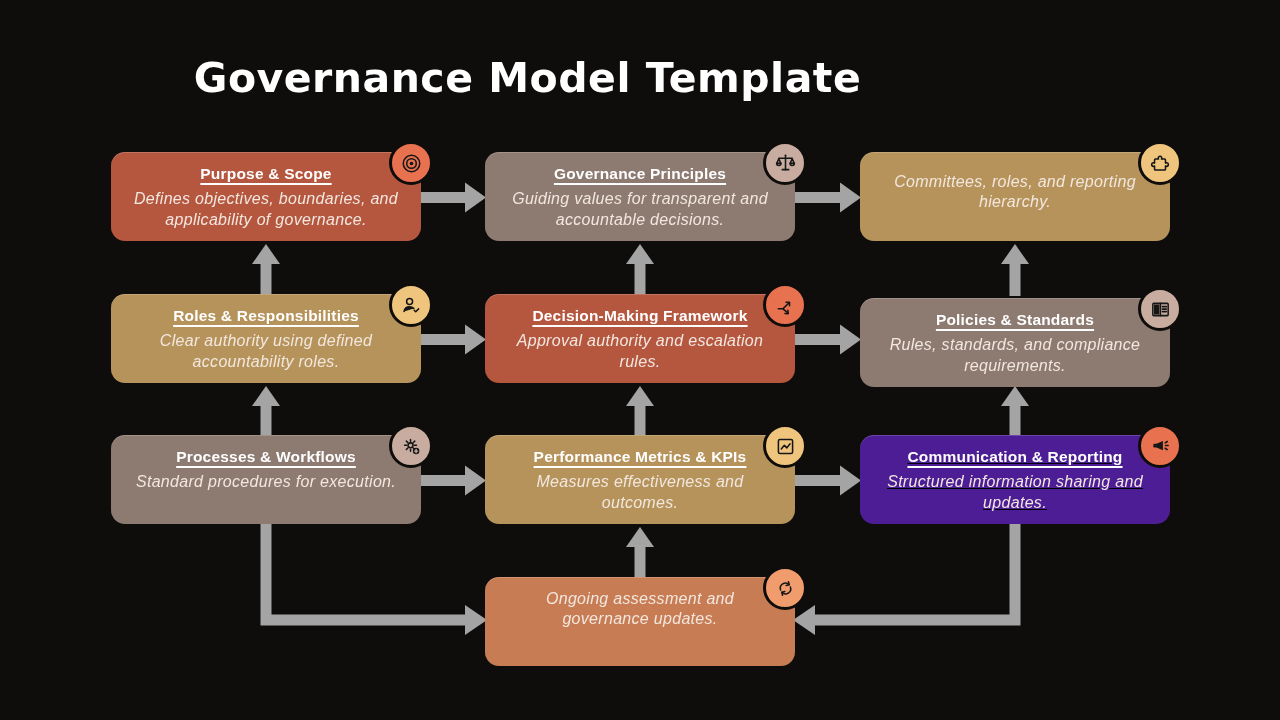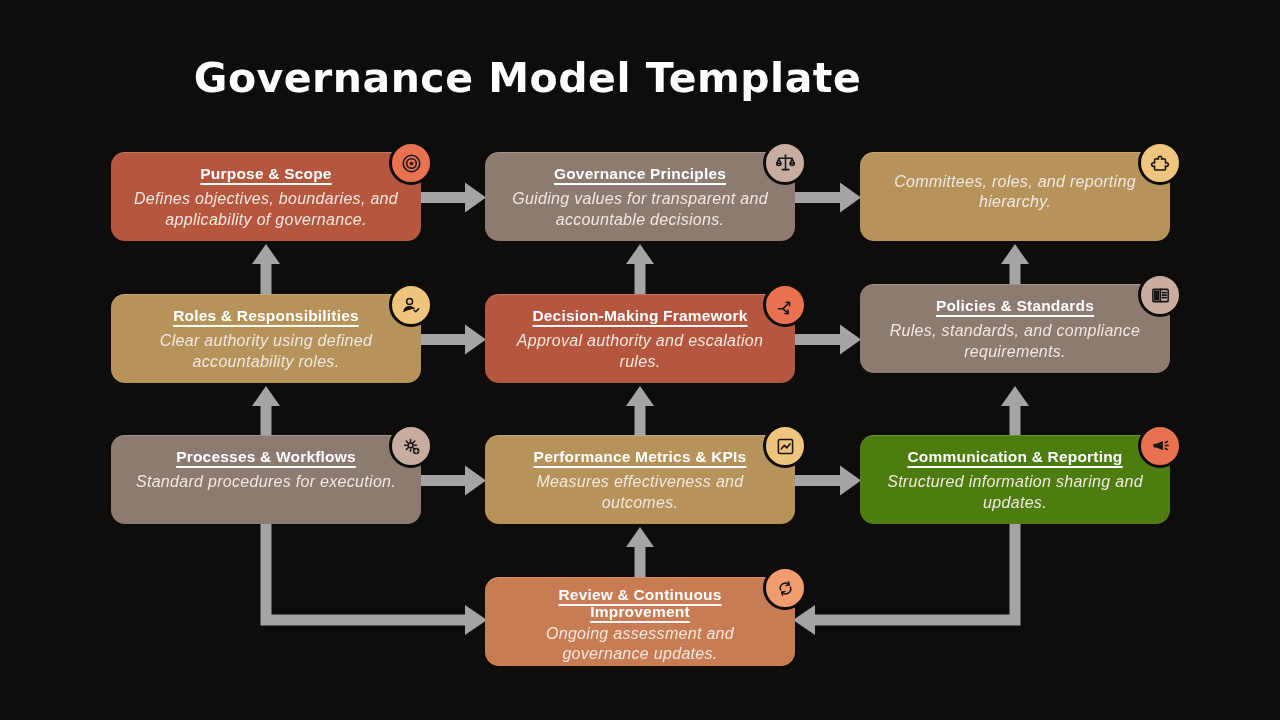--- a/index.html
+++ b/index.html
@@ -151,21 +151,21 @@
           <svg viewBox="0 0 24 24">
             <g fill="none" stroke="#161616" stroke-width="1.6" stroke-linecap="round" stroke-linejoin="round">
               <path d="M4.5 15.5h4.8l6.4-6.4"></path>
               <path d="M12.6 8.6h3.6v3.6"></path>
               <path d="M9.3 15.5l5.2 4.2"></path>
               <path d="M11.4 20.3l3.4.2-.3-3.4"></path>
             </g>
           </svg>
         </div>
   </div>
-      <div class="card" style="left: 860px; top: 284px; background: rgb(141, 122, 113);">
+      <div class="card" style="left: 860px; top: 298px; background: rgb(141, 122, 113);">
     <div class="card-title">Policies &amp; Standards</div>
     <div class="card-desc">Rules, standards, and compliance requirements.</div>
     <div class="icon-badge" style="background: rgb(200, 172, 160);">
           <svg viewBox="0 0 24 24">
             <g fill="none" stroke="#161616" stroke-width="1.6" stroke-linecap="round" stroke-linejoin="round">
               <rect x="4" y="5.6" width="16" height="12.8" rx="1"></rect>
               <path d="M11.9 5.6v12.8"></path>
               <path d="M5.2 6.8h5.6v10.4H5.2z" fill="#161616" stroke="none"></path>
               <path d="M13.9 9h4.2M13.9 11.6h4.2M13.9 14.2h4.2"></path>
             </g>
@@ -191,34 +191,33 @@
     <div class="card-desc">Measures effectiveness and outcomes.</div>
     <div class="icon-badge" style="background: rgb(239, 197, 126);">
           <svg viewBox="0 0 24 24">
             <g fill="none" stroke="#161616" stroke-width="1.6" stroke-linecap="round" stroke-linejoin="round">
               <rect x="4.6" y="4.6" width="14.8" height="14.8" rx="1.6"></rect>
               <path d="M7.6 14.6l3.2-3.8 2.6 2.6 3.4-4.2"></path>
             </g>
           </svg>
         </div>
   </div>
-      <div class="card" style="left: 860px; top: 435px; background: #4d7c0f;">
+      <div class="card" style="left: 860px; top: 435px; background: #4c1d95; text-decoration: underline;">
     <div class="card-title">Communication &amp; Reporting</div>
     <div class="card-desc">Structured information sharing and updates.</div>
     <div class="icon-badge" style="background: rgb(232, 114, 79);">
           <svg viewBox="0 0 24 24">
             <g fill="none" stroke="#161616" stroke-width="1.6" stroke-linecap="round" stroke-linejoin="round">
               <path d="M14.5 6.2v9.6L7.8 13H5.6a1.1 1.1 0 01-1.1-1.1v-1.8A1.1 1.1 0 015.6 9h2.2z" fill="#161616" stroke="none"></path>
               <path d="M16.8 8.2l2.3-1.4M17.2 11h2.8M16.8 13.8l2.3 1.4"></path>
             </g>
           </svg>
         </div>
   </div>
       <div class="card tight" style="left: 485px; top: 577px; background: rgb(200, 124, 83);">
-    <div class="card-title">Review &amp; Continuous Improvement</div>
     <div class="card-desc">Ongoing assessment and governance updates.</div>
     <div class="icon-badge" style="background: rgb(241, 156, 109);">
           <svg viewBox="0 0 24 24">
             <g fill="none" stroke="#161616" stroke-width="1.6" stroke-linecap="round" stroke-linejoin="round">
               <path d="M6.9 13.6a5.3 5.3 0 018.8-5.5"></path>
               <path d="M15.1 4.9l.8 3.2-3.2.7"></path>
               <path d="M17.1 10.4a5.3 5.3 0 01-8.8 5.5"></path>
               <path d="M8.9 19.1l-.8-3.2 3.2-.7"></path>
             </g>
           </svg>

